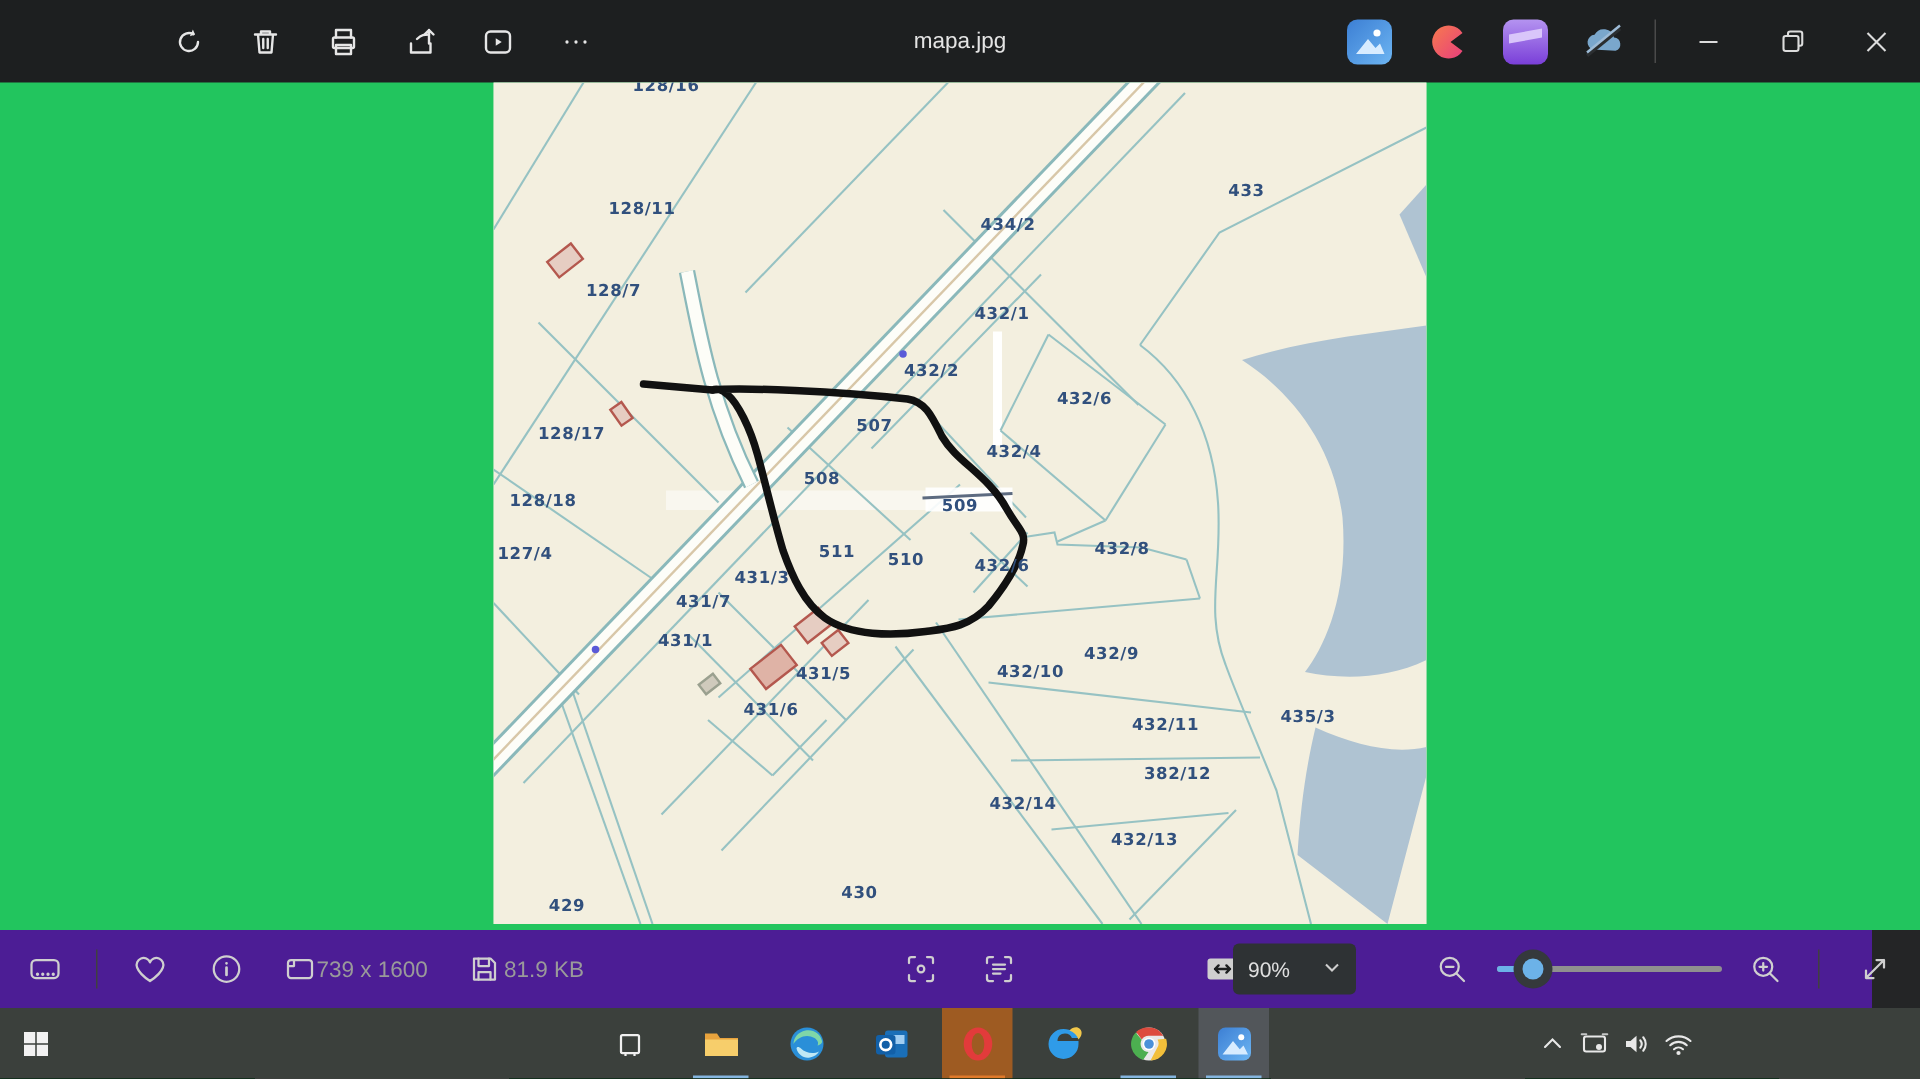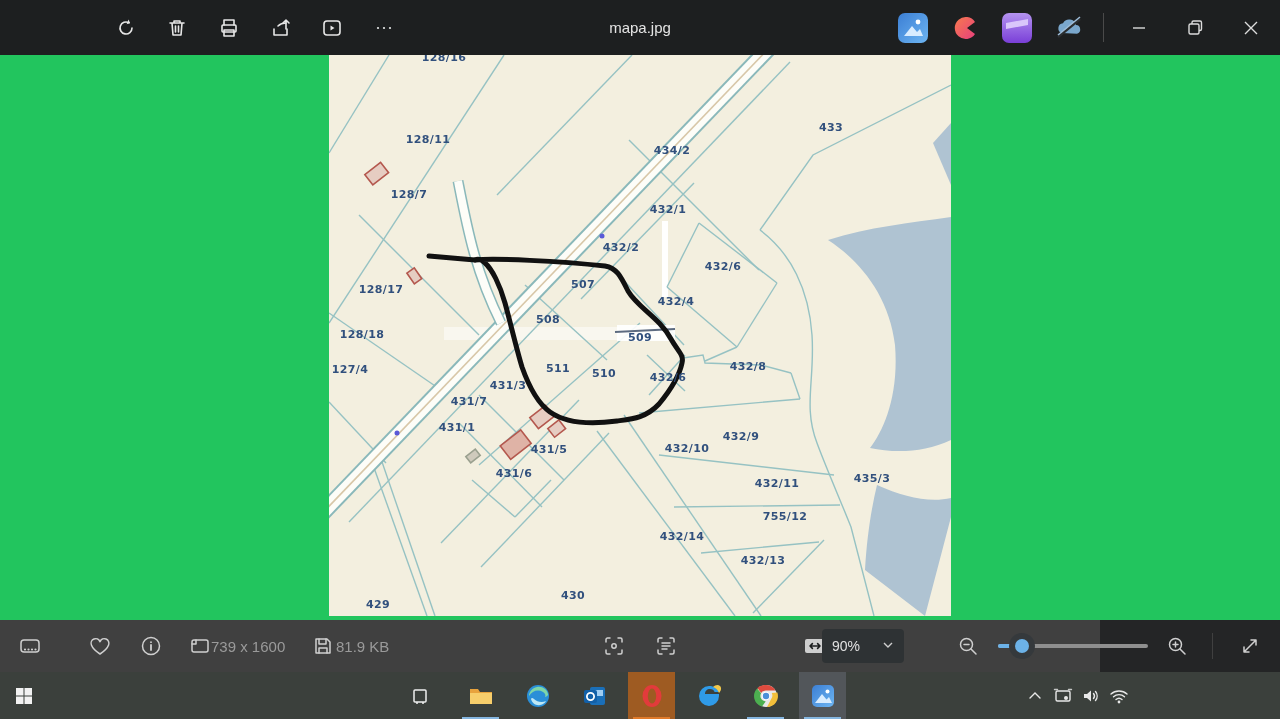--- a/index.html
+++ b/index.html
@@ -18,21 +18,21 @@
   .winctl{position:absolute;top:0;width:56px;height:55px;display:flex;align-items:center;justify-content:center;}
   .winctl svg{stroke:#dcdcdc;stroke-width:1.4;fill:none;}
 
   
   #content{position:absolute;left:0;top:55px;width:1280px;height:565px;background:#22c55e;}
   #map-image{position:absolute;left:329px;top:0;width:622px;height:561px;overflow:hidden;background:#f3efdf;}
   .parcel{position:absolute;transform:translate(-50%,-50%);font:bold 11px "DejaVu Sans",sans-serif;color:#31507d;letter-spacing:.4px;white-space:nowrap;}
   .map-dot{position:absolute;width:5px;height:5px;border-radius:50%;background:#5a5ad8;transform:translate(-50%,-50%);}
 
   
-  #statusbar{position:absolute;left:0;top:620px;width:1100px;height:52px;background:#404040;text-align:right;}
+  #statusbar{position:absolute;left:0;top:620px;width:1248px;height:52px;background:#4c1d95;text-align:right;}
   .sb-ico{position:absolute;top:8px;width:36px;height:36px;display:flex;align-items:center;justify-content:center;border-radius:4px;}
   .sb-ico svg{stroke:#cfcfcf;fill:none;stroke-width:1.5;stroke-linecap:round;stroke-linejoin:round;}
   .sb-text{position:absolute;top:0;height:52px;display:flex;align-items:center;color:#9a9a9a;font-size:15px;}
   .sb-sep{position:absolute;top:13px;width:1px;height:26px;background:#404040;}
   #zoom-box{position:absolute;left:822px;top:9px;width:82px;height:34px;background:#2e3234;border-radius:4px;display:flex;align-items:center;justify-content:space-between;padding:0 10px;color:#e0e0e0;font-size:14px;}
   #zoom-slider{position:absolute;left:998px;top:24px;width:150px;height:4px;border-radius:2px;background:#8f8f8f;}
   #zoom-slider .fill{position:absolute;left:0;top:0;height:4px;width:24px;background:#6cb2e8;border-radius:2px;}
   #zoom-thumb{position:absolute;left:24px;top:2px;width:26px;height:26px;border-radius:50%;background:#35393c;transform:translate(-50%,-50%);}
   #zoom-thumb::after{content:"";position:absolute;left:6px;top:6px;width:14px;height:14px;border-radius:50%;background:#6cb2e8;}
 
@@ -245,21 +245,21 @@
           <span class="parcel" style="left: 179px; top: 330px;">431/3</span>
           <span class="parcel" style="left: 140px; top: 346px;">431/7</span>
           <span class="parcel" style="left: 128px; top: 372px;">431/1</span>
           <span class="parcel" style="left: 412px; top: 381px;">432/9</span>
           <span class="parcel" style="left: 334px; top: 393px; margin-left: 24px;">432/10</span>
           <span class="parcel" style="left: 220px; top: 394px;">431/5</span>
           <span class="parcel" style="left: 543px; top: 423px;">435/3</span>
           <span class="parcel" style="left: 185px; top: 418px;">431/6</span>
           <span class="parcel" style="left: 448px; top: 428px;">432/11</span>
           <span class="parcel" style="left: 353px; top: 481px;">432/14</span>
-          <span class="parcel" style="left: 456px; top: 461px;">755/12</span>
+          <span class="parcel" style="left: 456px; top: 461px;">382/12</span>
           <span class="parcel" style="left: 434px; top: 505px;">432/13</span>
           <span class="parcel" style="left: 244px; top: 540px;">430</span>
           <span class="parcel" style="left: 49px; top: 549px;">429</span>
           <span class="map-dot" style="left: 273px; top: 181px;"></span>
           <span class="map-dot" style="left: 68px; top: 378px;"></span>
         </div>
     </div>
   </div>
 
   <div id="statusbar">

